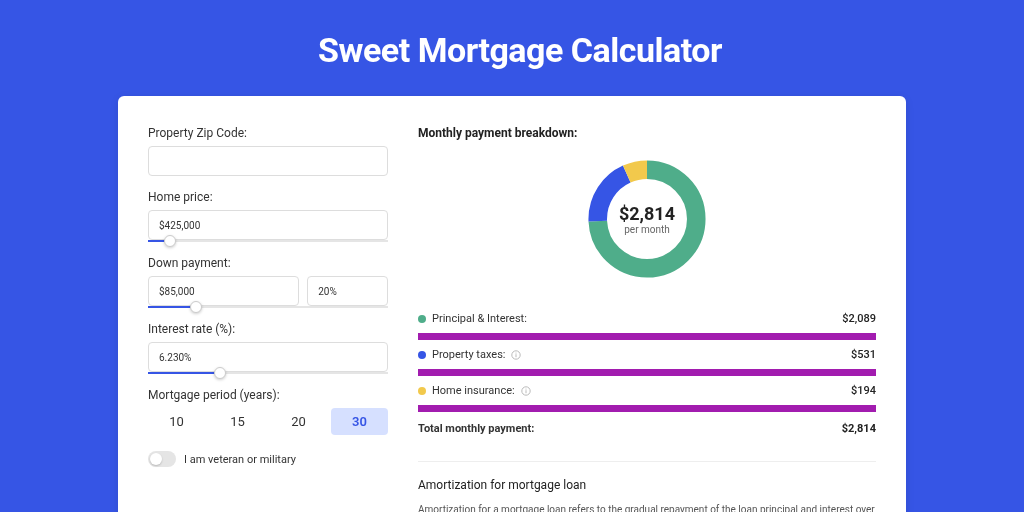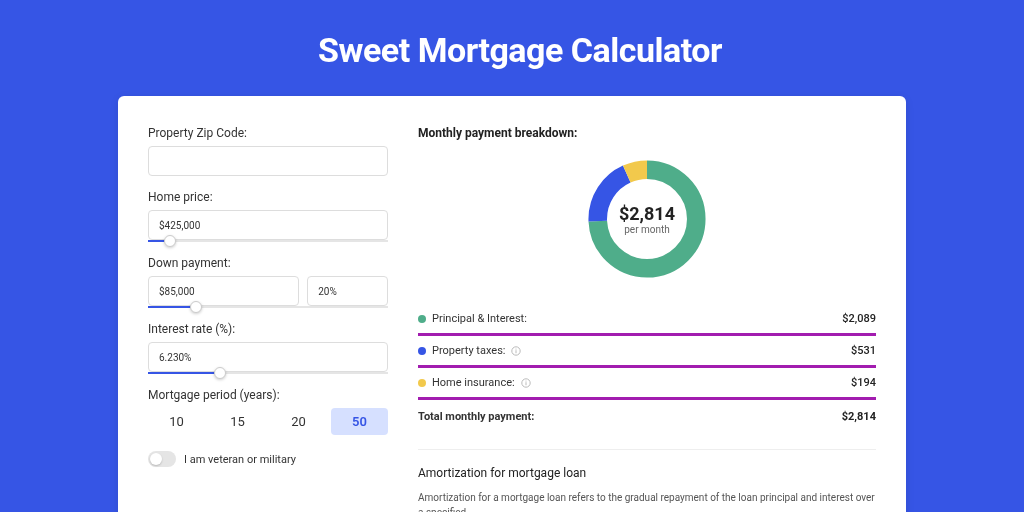--- a/index.html
+++ b/index.html
@@ -24,21 +24,21 @@
 .toggle { width: 28px; height: 16px; background: #e5e5e5; border-radius: 8px; position: relative; cursor: pointer; }
 .toggle-knob { position: absolute; left: 2px; top: 2px; width: 12px; height: 12px; background: #fff; border-radius: 50%; box-shadow: 0 1px 2px rgba(0,0,0,0.2); }
 .toggle-label { font-size: 11px; color: #333; }
 .section-title { font-size: 12px; font-weight: 700; color: #222; margin-bottom: 14px; }
 .donut-wrap { display: flex; justify-content: center; margin-bottom: 20px; }
 .donut { position: relative; width: 130px; height: 130px; }
 .donut svg { width: 130px; height: 130px; transform: rotate(-90deg); }
 .donut-center { position: absolute; left: 0; top: 0; width: 100%; height: 100%; display: flex; flex-direction: column; align-items: center; justify-content: center; }
 .donut-value { font-size: 18px; font-weight: 700; color: #222; }
 .donut-sub { font-size: 10px; color: #666; }
-.legend-row { display: flex; align-items: center; justify-content: space-between; padding: 8px 0; border-bottom: 3px solid #a21caf; font-size: 11px; }
+.legend-row { display: flex; align-items: center; justify-content: space-between; padding: 8px 0; border-bottom: 7px solid #a21caf; font-size: 11px; }
 .legend-row.total { border-bottom: none; font-weight: 700; padding-top: 10px; }
 .legend-left { display: flex; align-items: center; gap: 6px; color: #333; }
 .legend-dot { width: 8px; height: 8px; border-radius: 50%; flex-shrink: 0; }
 .legend-val { color: #222; font-weight: 500; }
 .legend-row.total .legend-val { font-weight: 700; }
 .info-icon { width: 10px; height: 10px; display:inline-flex; align-items:center; justify-content:center; }
 .amort { margin-top: 18px; border-top: 1px solid #eee; padding-top: 16px; }
 .amort-title { font-size: 12px; font-weight: 400; color: #222; margin-bottom: 10px; }
 .amort-text { font-size: 10px; color: #555; line-height: 1.5; }
 </style>
@@ -84,21 +84,21 @@
         <div class="slider-thumb" style="left:calc(30% - 6px)"></div>
       </div>
     </div>
 
     <div class="field">
       <label class="field-label">Mortgage period (years):</label>
       <div class="period-tabs">
         <div class="period-tab">10</div>
         <div class="period-tab">15</div>
         <div class="period-tab">20</div>
-        <div class="period-tab active">50</div>
+        <div class="period-tab active">30</div>
       </div>
     </div>
 
     <div class="toggle-row">
       <div class="toggle">
         <div class="toggle-knob"></div>
       </div>
       <span class="toggle-label">I am veteran or military</span>
     </div>
 

